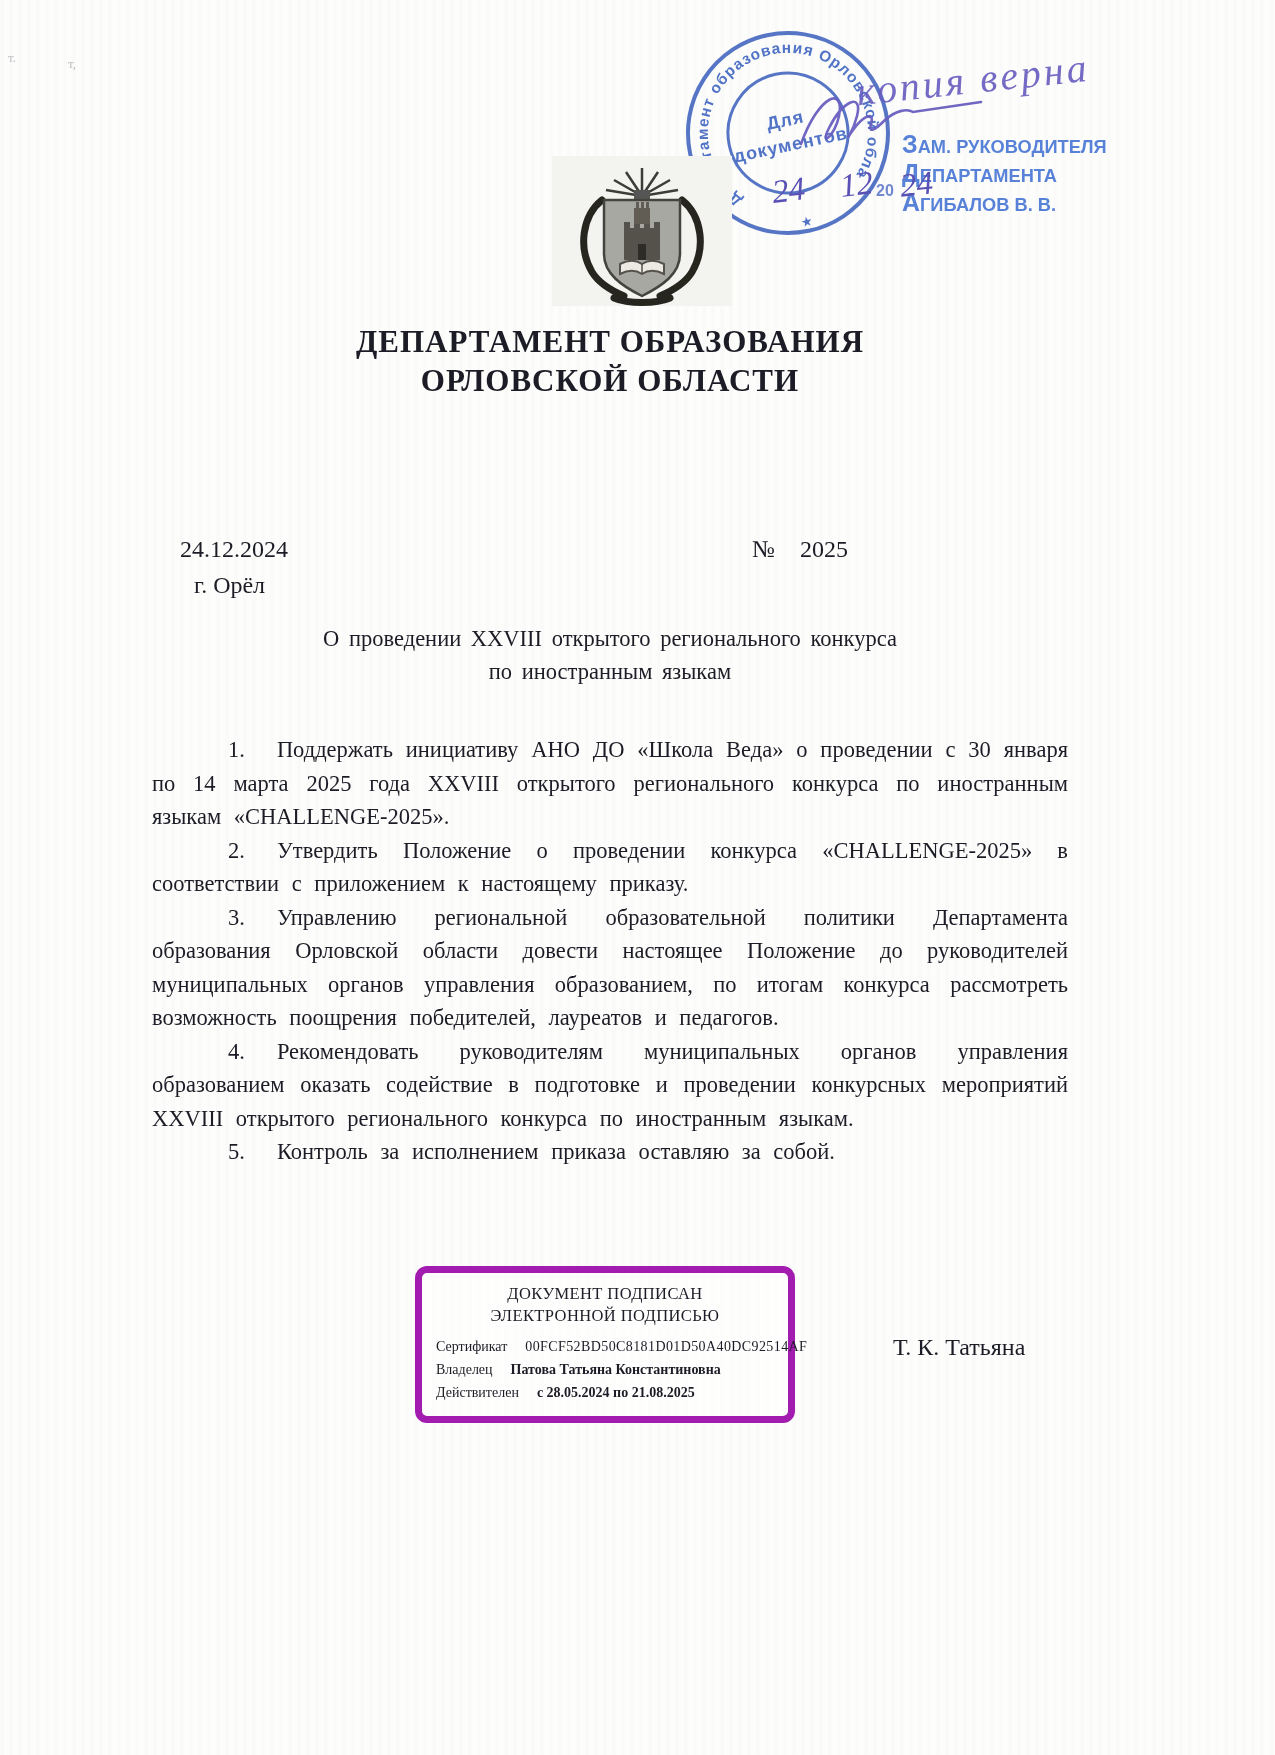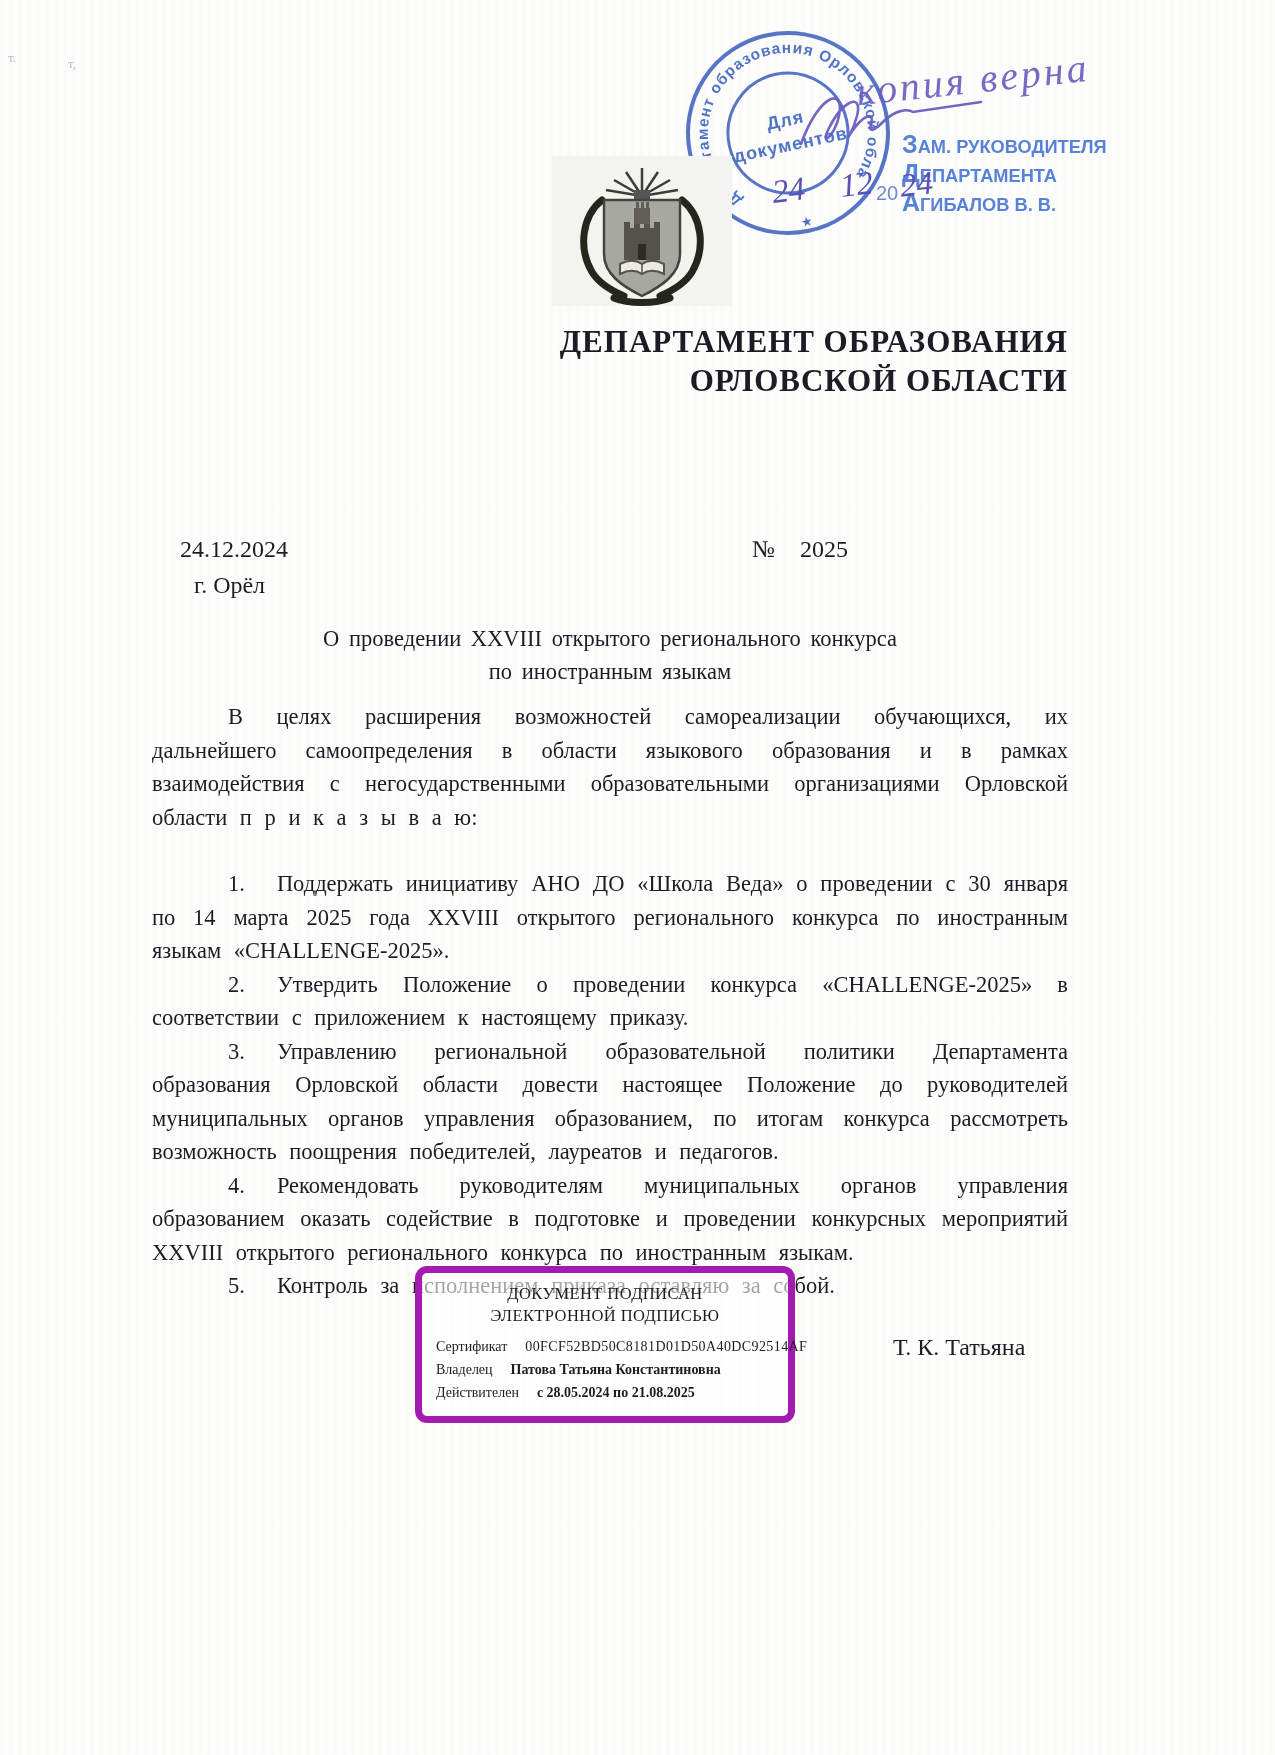--- a/index.html
+++ b/index.html
@@ -15,21 +15,21 @@
   .page::before{
     content:"";position:absolute;inset:0;pointer-events:none;
     background:repeating-linear-gradient(90deg, rgba(205,212,224,0.07) 0 4px, transparent 4px 9px);
   }
   
   .corner-mark{position:absolute;font-size:13px;color:#9a9aa4;opacity:.65;}
   
   .arms-wrap{position:absolute;left:552px;top:156px;width:180px;height:150px;background:#f3f3f0;}
   
   .column{position:absolute;left:152px;width:916px;}
-  .org-title{top:322px;text-align:right;font-weight:bold;font-size:31px;line-height:39px;letter-spacing:1px;}
+  .org-title{top:322px;text-align:center;font-weight:bold;font-size:31px;line-height:39px;letter-spacing:1px;}
   .doc-type{top:430px;text-align:center;font-weight:bold;font-size:33px;letter-spacing:9px;}
   .meta-row{top:536px;height:40px;font-size:24px;}
   .meta-date{position:absolute;left:28px;top:0;}
   .meta-no{position:absolute;left:600px;top:0;}
   .meta-num{position:absolute;left:648px;top:0;}
   .meta-city{top:572px;font-size:24px;}
   .meta-city span{position:absolute;left:42px;top:0;white-space:nowrap;}
   .subject{top:622px;text-align:center;font-size:22.5px;line-height:33px;word-spacing:4px;}
   
   .bodytext{top:700px;font-size:22.5px;line-height:33.5px;text-align:justify;word-spacing:7px;}
@@ -49,22 +49,22 @@
     font-family:"Liberation Sans", sans-serif;font-weight:bold;
     font-size:19px;line-height:27px;color:#4c79d6;opacity:.93;
     transform:scaleX(.96);transform-origin:left top;white-space:nowrap;
   }
   .official div::first-letter{font-size:26px;}
   .stamp-date{position:absolute;color:#5a51b5;font-style:italic;font-size:33px;white-space:nowrap;}
   .stamp-date.d1{left:772px;top:172px;transform:rotate(-7deg);}
   .stamp-date.d2{left:840px;top:166px;transform:rotate(-7deg);}
   .stamp-date.d4{left:900px;top:166px;transform:rotate(-6deg);}
   .stamp-date.printed{
-    left:876px;top:182px;font-style:normal;font-size:20px;
-    font-family:"Liberation Sans", sans-serif;font-weight:normal;color:#4f6cc5;opacity:.8;transform:none;
+    left:876px;top:182px;font-style:normal;font-size:16px;
+    font-family:"Liberation Sans", sans-serif;font-weight:bold;color:#4f6cc5;opacity:.8;transform:none;
   }
   
   .post-block{
     position:absolute;left:180px;top:1260px;width:212px;
     text-align:center;font-size:22.5px;line-height:31.5px;
   }
   .esign{
     position:absolute;left:415px;top:1266px;width:338px;
     border:7px solid #a21caf;border-radius:12px;
     padding:10px 14px 12px;background:rgba(255,255,255,.6);
@@ -171,21 +171,20 @@
   <div class="column meta-city">
     <span>г. Орёл</span>
   </div>
 
   <div class="column subject">
     <div>О  проведении  XXVIII открытого  регионального конкурса</div>
     <div>по иностранным  языкам</div>
   </div>
 
   <div class="column bodytext">
-    <p>В целях расширения возможностей самореализации обучающихся, их дальнейшего самоопределения в области языкового образования и в рамках взаимодействия с негосударственными образовательными организациями Орловской области   п р и к а з ы в а ю:</p>
     <div class="items">
       <p class="item"><span class="num">1.</span><span>Поддержать инициативу АНО ДО «Школа Веда» о проведении с 30 января по 14 марта 2025 года XXVIII открытого регионального конкурса по иностранным языкам «CHALLENGE-2025».</span></p>
       <p class="item"><span class="num">2.</span><span>Утвердить Положение о проведении конкурса «CHALLENGE-2025» в соответствии с приложением к настоящему приказу.</span></p>
       <p class="item"><span class="num">3.</span><span>Управлению региональной образовательной политики Департамента образования Орловской области довести настоящее Положение до руководителей муниципальных органов управления образованием, по итогам конкурса рассмотреть возможность поощрения победителей, лауреатов и педагогов.</span></p>
       <p class="item"><span class="num">4.</span><span>Рекомендовать руководителям муниципальных органов управления образованием оказать содействие в подготовке и проведении конкурсных мероприятий XXVIII открытого регионального конкурса по иностранным языкам.</span></p>
       <p class="item"><span class="num">5.</span><span>Контроль за исполнением приказа оставляю за собой.</span></p>
     </div>
   </div>
 
 

